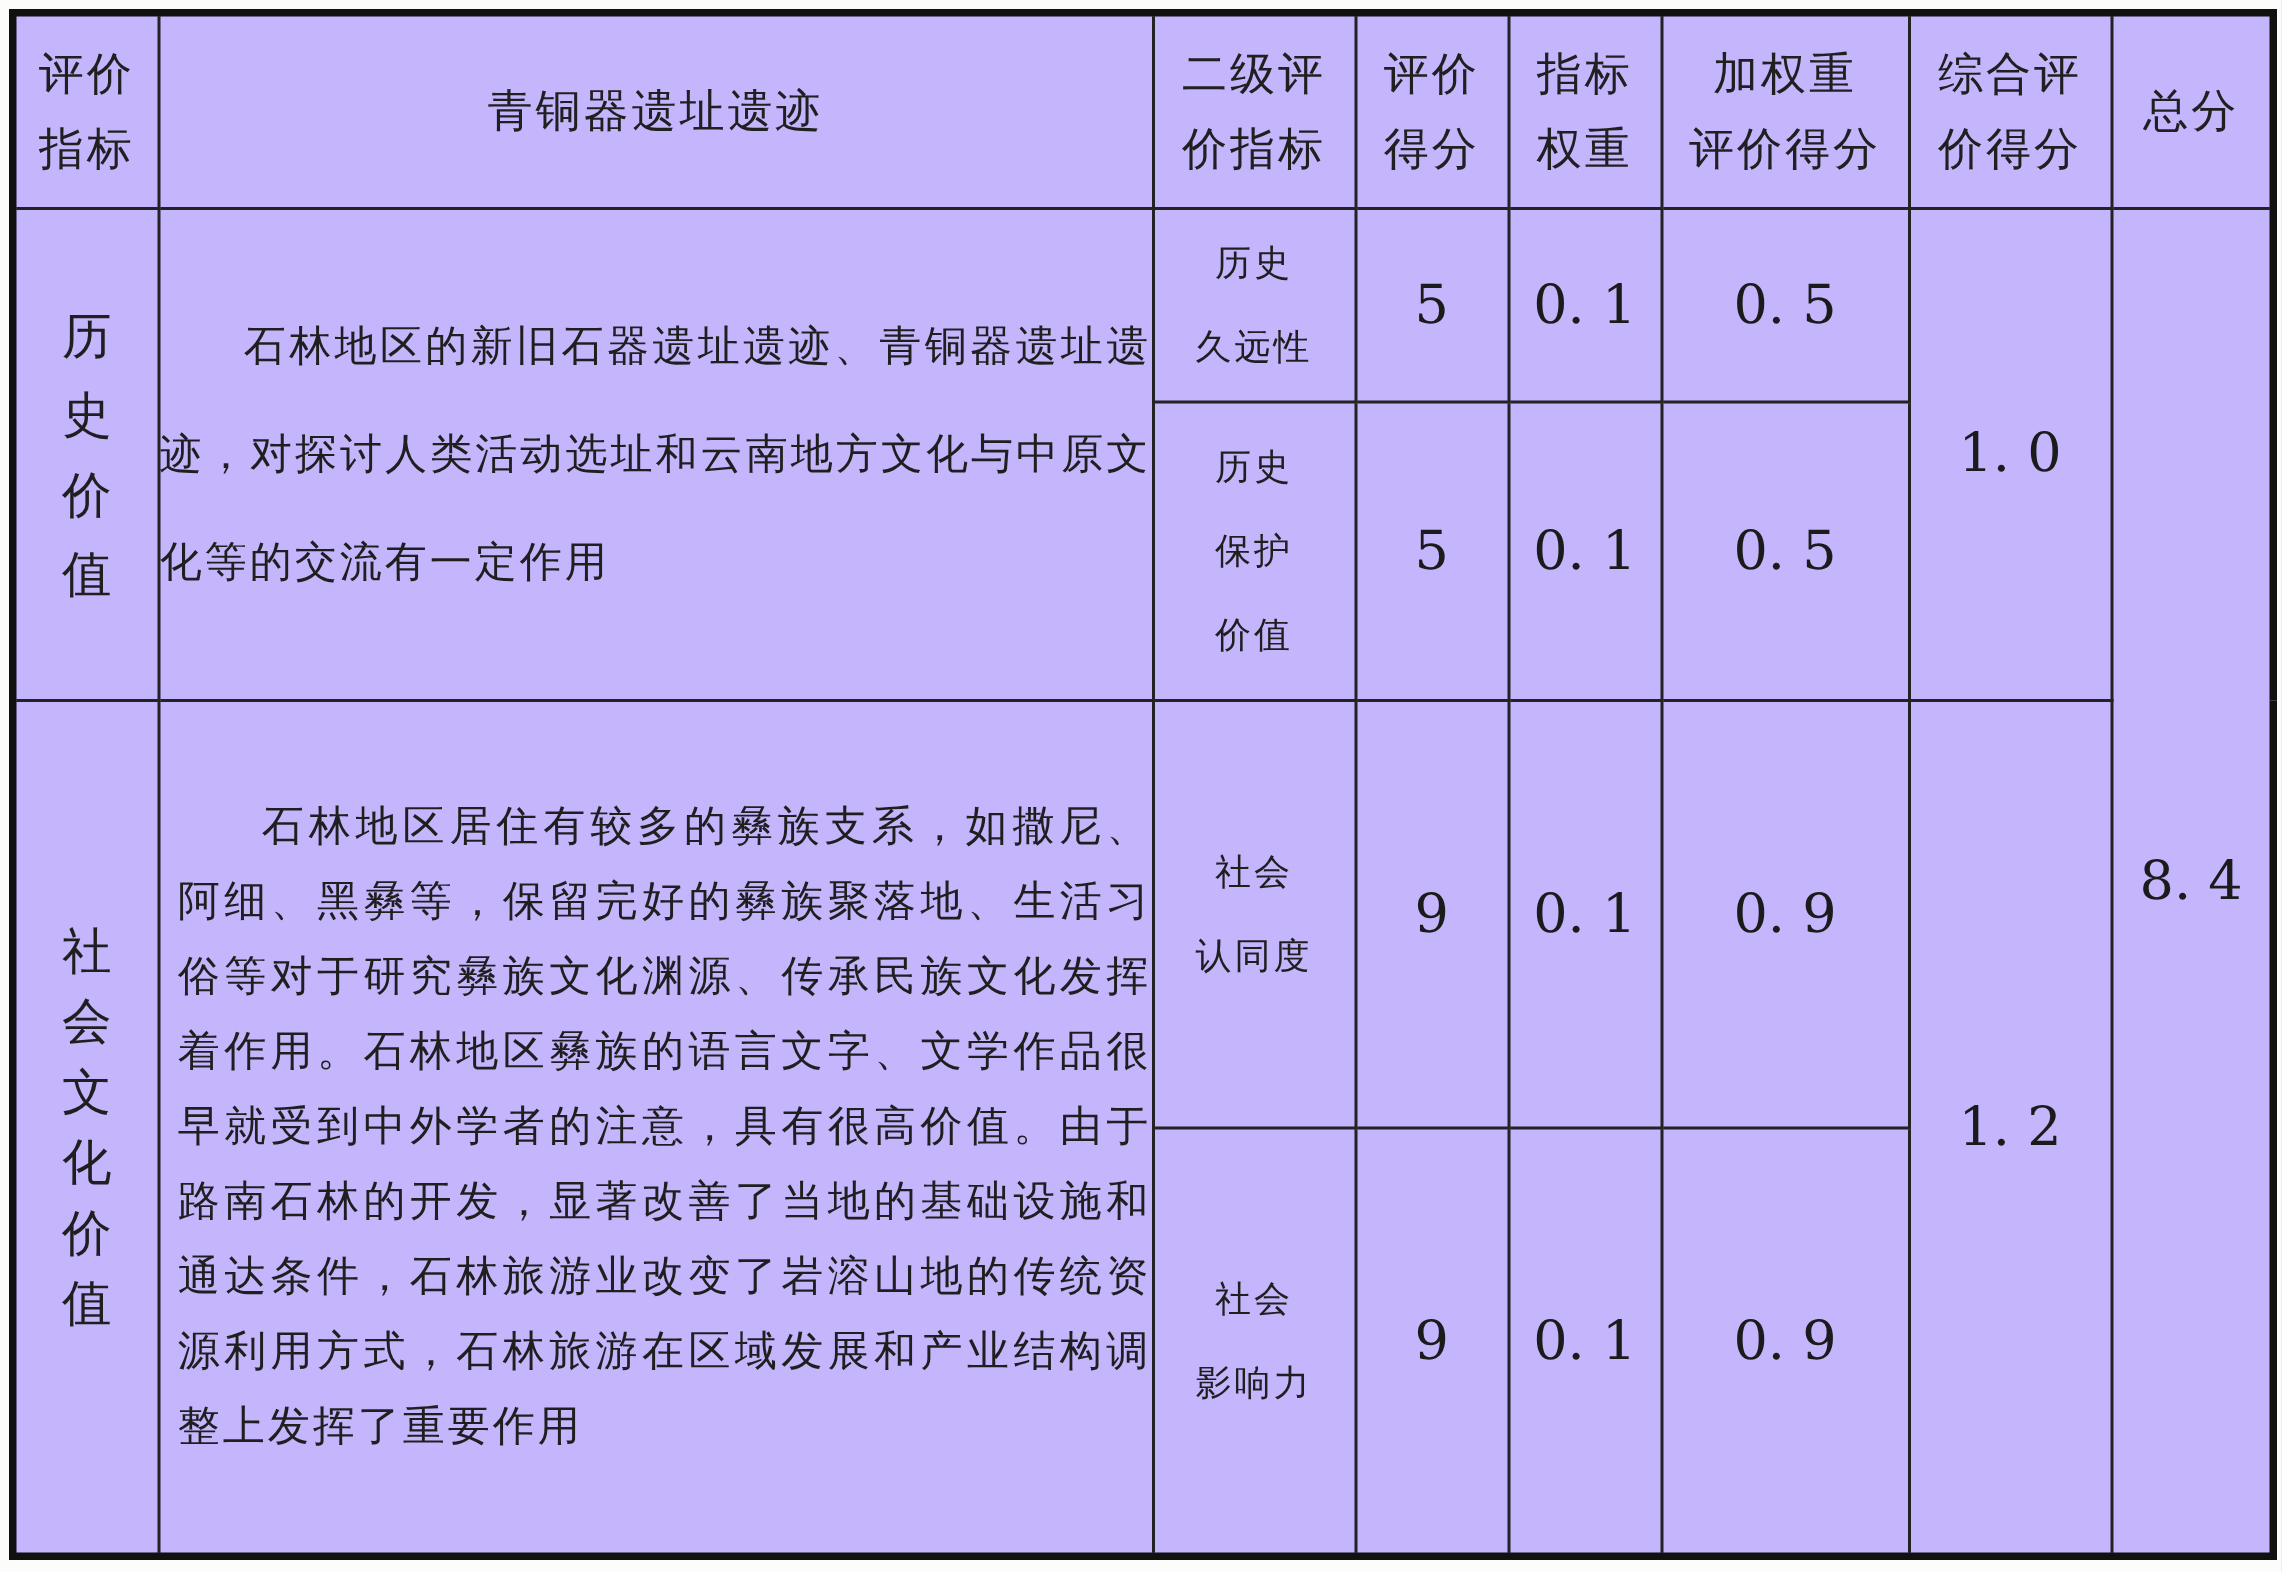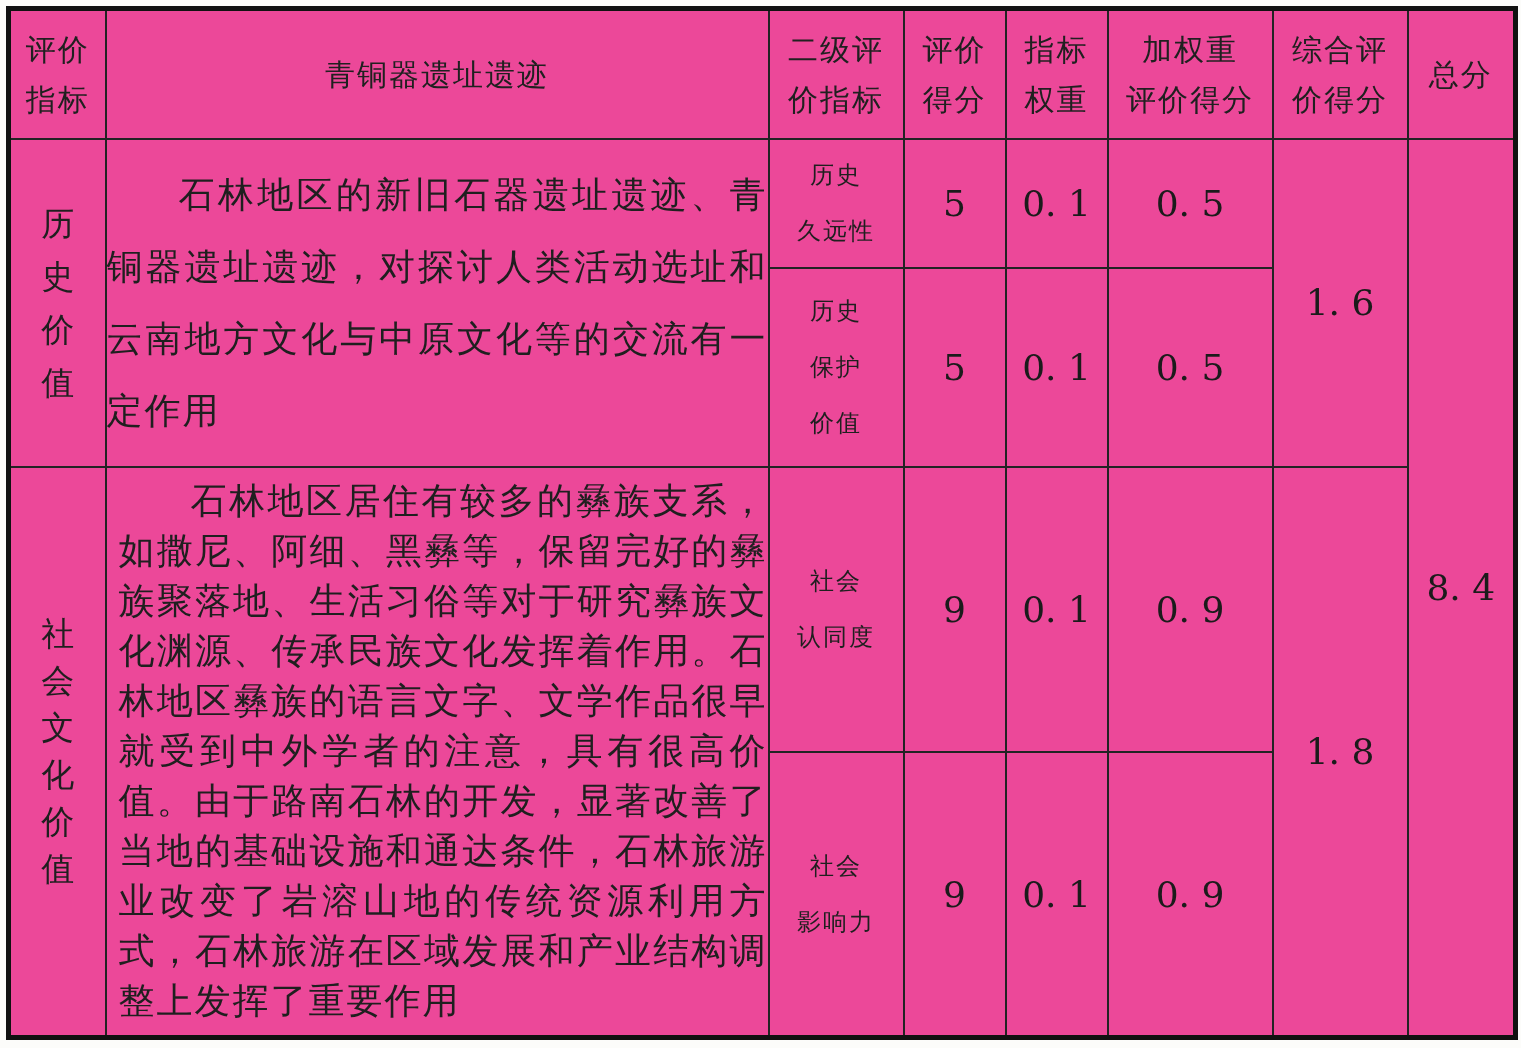--- a/index.html
+++ b/index.html
@@ -18,21 +18,21 @@
     overflow: hidden;
   }
   table.eval {
     position: absolute;
     left: 6px;
     top: 6px;
     width: 1507px;
     height: 1034px;
     border-collapse: collapse;
     table-layout: fixed;
-    background: #ec4899;
+    background: #c4b5fd;
   }
   table.eval td, table.eval th {
     border: 2px solid #232323;
     vertical-align: middle;
     text-align: center;
     padding: 0;
     font-weight: normal;
   }
   table.eval {
     border: 5px solid #111111;
@@ -51,21 +51,21 @@
     white-space: pre-line;
     letter-spacing: 0;
     color: #1f1f1f;
   }
   td.cat-a { line-height: 53px; }
   td.cat-b { line-height: 47px; }
   
   td.feature {
     text-align: justify;
     padding: 0 8px;
-    font-size: 36px;
+    font-size: 28px;
     letter-spacing: 2px;
     color: #1f1f1f;
   }
   td.feature .para {
     text-indent: 2em;
     text-align: justify;
   }
   td.feature-a .para { line-height: 72px; }
   td.feature-b .para { line-height: 50px; padding-left: 12px; }
   
@@ -123,21 +123,21 @@
 价
 值</td>
       <td class="feature feature-a" rowspan="2">
         <div class="para">石林地区的新旧石器遗址遗迹、青铜器遗址遗迹，对探讨人类活动选址和云南地方文化与中原文化等的交流有一定作用</div>
       </td>
       <td class="ind">历史
 久远性</td>
       <td class="num">5</td>
       <td class="num">0. 1</td>
       <td class="num">0. 5</td>
-      <td class="num" rowspan="2">1. 6</td>
+      <td class="num" rowspan="2">1. 0</td>
       <td class="num" rowspan="4">8. 4</td>
     </tr>
 
     <tr style="height:198px">
       <td class="ind">历史
 保护
 价值</td>
       <td class="num">5</td>
       <td class="num">0. 1</td>
       <td class="num">0. 5</td>
@@ -151,21 +151,21 @@
 价
 值</td>
       <td class="feature feature-b" rowspan="2">
         <div class="para">石林地区居住有较多的彝族支系，如撒尼、阿细、黑彝等，保留完好的彝族聚落地、生活习俗等对于研究彝族文化渊源、传承民族文化发挥着作用。石林地区彝族的语言文字、文学作品很早就受到中外学者的注意，具有很高价值。由于路南石林的开发，显著改善了当地的基础设施和通达条件，石林旅游业改变了岩溶山地的传统资源利用方式，石林旅游在区域发展和产业结构调整上发挥了重要作用</div>
       </td>
       <td class="ind">社会
 认同度</td>
       <td class="num">9</td>
       <td class="num">0. 1</td>
       <td class="num">0. 9</td>
-      <td class="num" rowspan="2">1. 8</td>
+      <td class="num" rowspan="2">1. 2</td>
     </tr>
 
     <tr style="height:284px">
       <td class="ind">社会
 影响力</td>
       <td class="num">9</td>
       <td class="num">0. 1</td>
       <td class="num">0. 9</td>
     </tr>
   </tbody>

